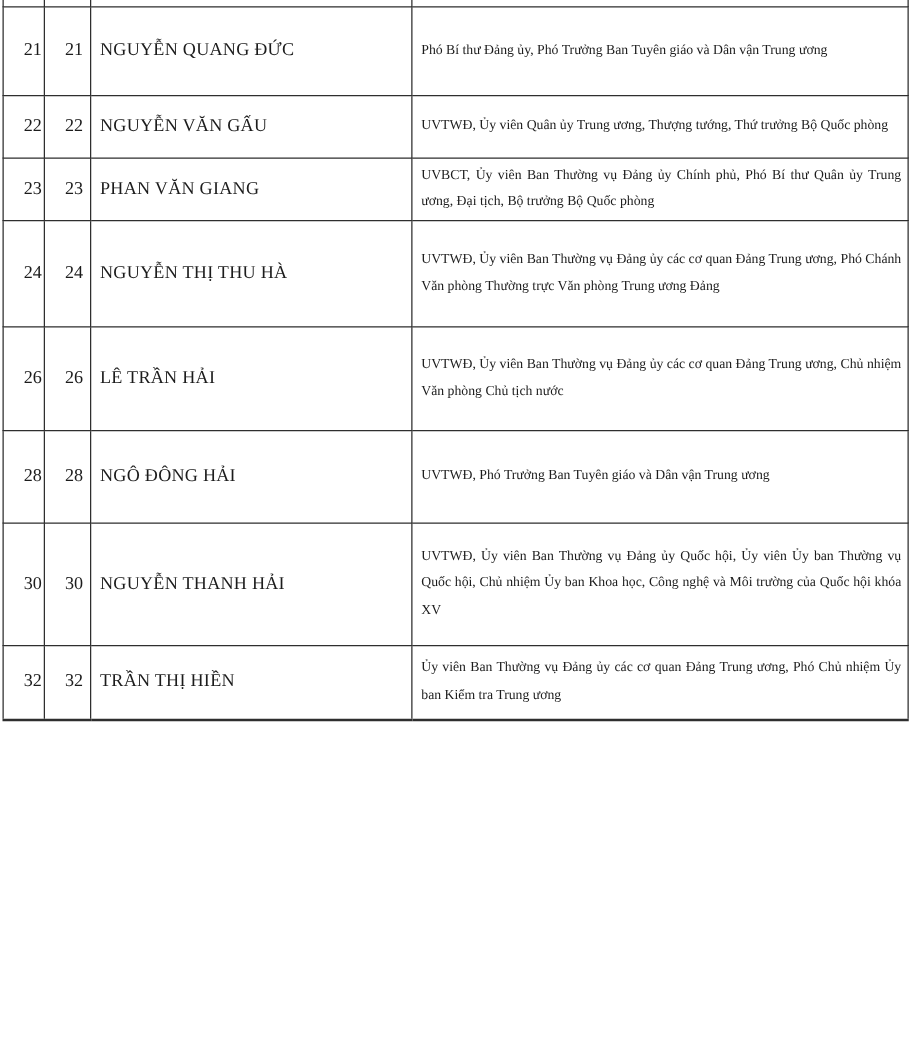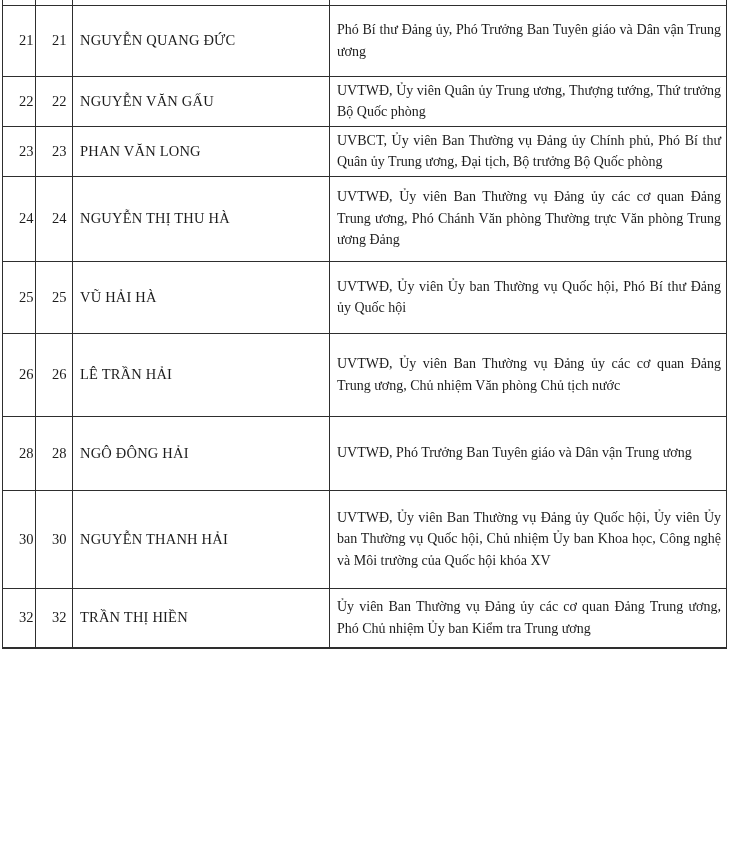--- a/index.html
+++ b/index.html
@@ -35,21 +35,21 @@
     font-size:14.5px;
     padding:16px;
   }
   .c-name{
     font-size:14.5px;
     padding:2px 4px 2px 7px;
     letter-spacing:0.2px;
     white-space:nowrap;
   }
   .c-title{
-    font-size:14px;
+    font-size:11px;
     line-height:21.5px;
     text-align:justify;
     padding:2px 5px 2px 7px;
   }
   
   .h71{height:71px}.h50a{height:50px}.h50b{height:50px}.h85{height:85px}
   .h72{height:72px}.h83{height:83px}.h49{height:49px}.h74{height:74px}
   .h77{height:77px}.h98{height:98px}.h45{height:45px}.h84{height:60px}
 </style>
 </head>
@@ -80,37 +80,31 @@
     <tr class="h50a">
       <td class="c-no">22</td>
       <td class="c-no">22</td>
       <td class="c-name">NGUYỄN VĂN GẤU</td>
       <td class="c-title">UVTWĐ, Ủy viên Quân ủy Trung ương, Thượng tướng, Thứ trưởng Bộ Quốc phòng</td>
     </tr>
 
     <tr class="h50b">
       <td class="c-no">23</td>
       <td class="c-no">23</td>
-      <td class="c-name">PHAN VĂN LONG</td>
+      <td class="c-name">PHAN VĂN GIANG</td>
       <td class="c-title">UVBCT, Ủy viên Ban Thường vụ Đảng ủy Chính phủ, Phó Bí thư Quân ủy Trung ương, Đại tịch, Bộ trưởng Bộ Quốc phòng</td>
     </tr>
 
     <tr class="h85">
       <td class="c-no">24</td>
       <td class="c-no">24</td>
       <td class="c-name">NGUYỄN THỊ THU HÀ</td>
       <td class="c-title">UVTWĐ, Ủy viên Ban Thường vụ Đảng ủy các cơ quan Đảng Trung ương, Phó Chánh Văn phòng Thường trực Văn phòng Trung ương Đảng</td>
     </tr>
 
-    <tr class="h72">
-      <td class="c-no">25</td>
-      <td class="c-no">25</td>
-      <td class="c-name">VŨ HẢI HÀ</td>
-      <td class="c-title">UVTWĐ, Ủy viên Ủy ban Thường vụ Quốc hội, Phó Bí thư Đảng ủy Quốc hội</td>
-    </tr>
 
     <tr class="h83">
       <td class="c-no">26</td>
       <td class="c-no">26</td>
       <td class="c-name">LÊ TRẦN HẢI</td>
       <td class="c-title">UVTWĐ, Ủy viên Ban Thường vụ Đảng ủy các cơ quan Đảng Trung ương, Chủ nhiệm Văn phòng Chủ tịch nước</td>
     </tr>
 
 
     <tr class="h74">

